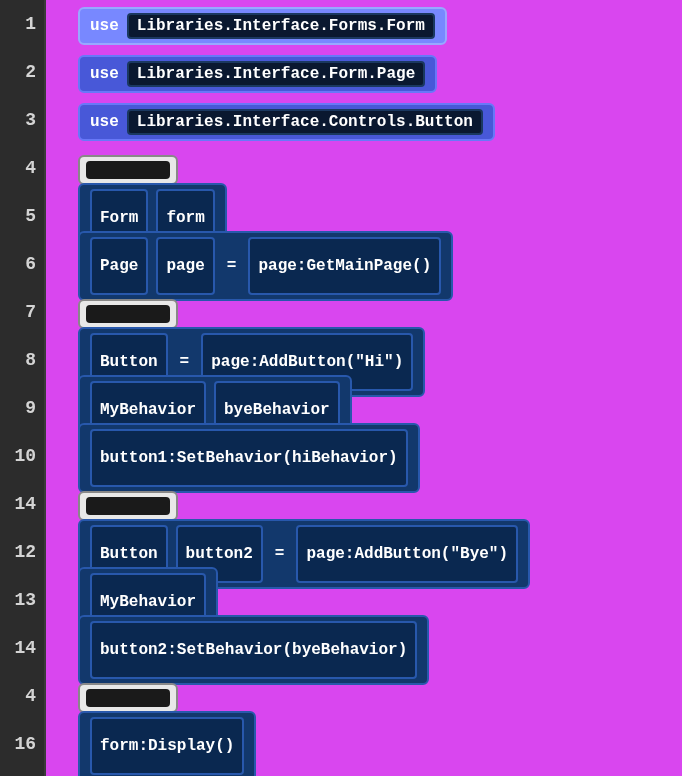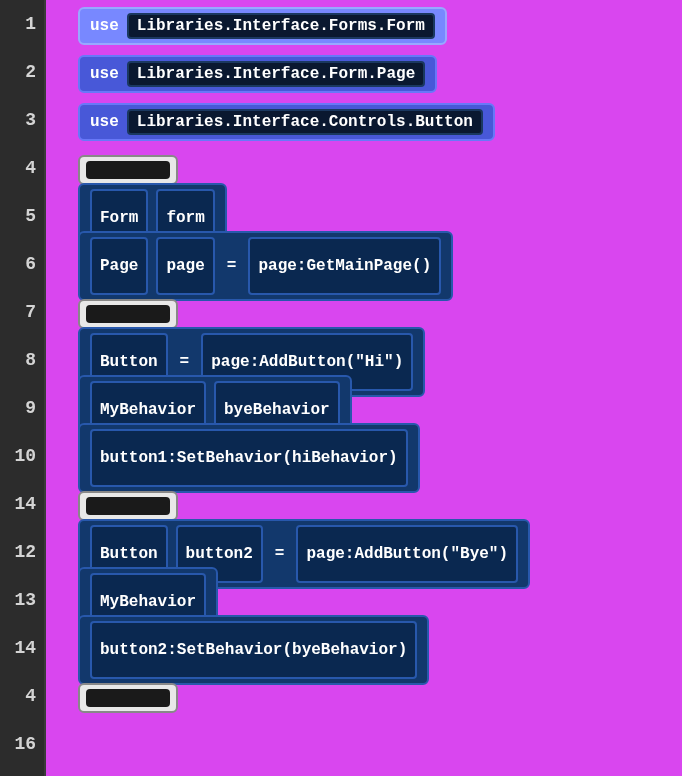--- a/index.html
+++ b/index.html
@@ -219,14 +219,19 @@
     <div class="code-line">
       <div class="block darkblue">
         <span class="token-light">button2:SetBehavior(byeBehavior)</span>
       </div>
     </div>
 
     <div class="code-line">
       <div class="block empty"></div>
     </div>
 
+    <div class="code-line">
+      <div class="block darkblue">
+        <span class="token-light">form:Display()</span>
+      </div>
+    </div>
   </div>
 </div>
 
 </body></html>

